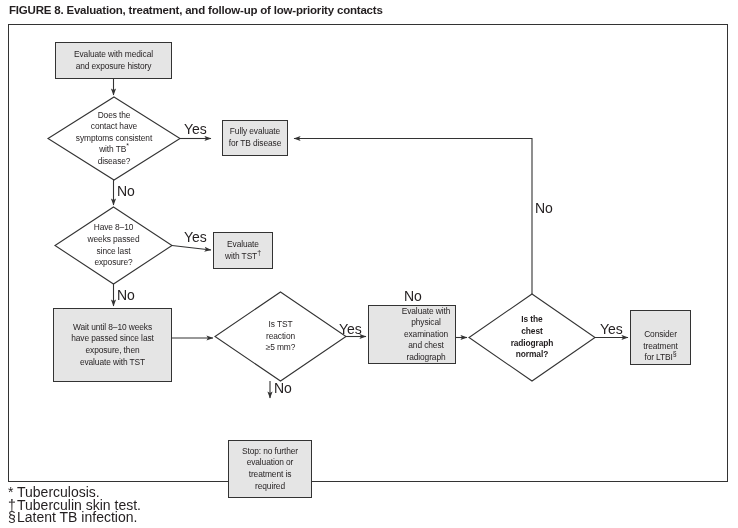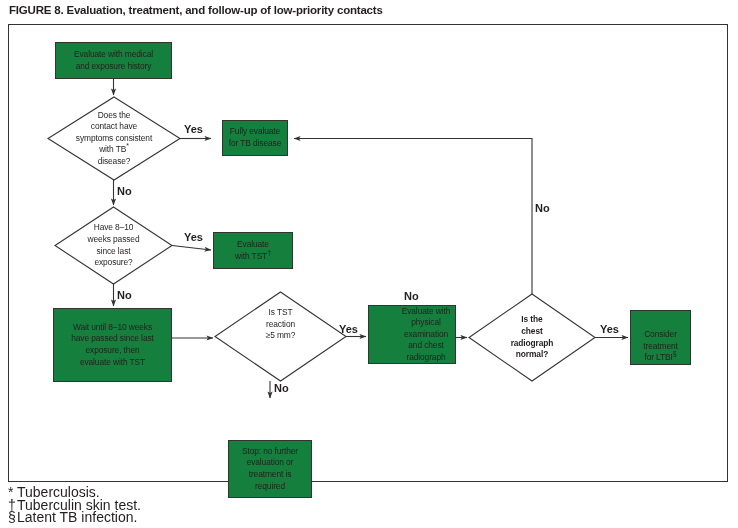--- a/index.html
+++ b/index.html
@@ -49,37 +49,36 @@
     align-items: center;
     justify-content: center;
     text-align: center;
     font-size: 8.4px;
     line-height: 11.6px;
     color: #231f20;
     letter-spacing: -0.1px;
   }
   .node.box {
     border: 1px solid #333333;
-    background: #15803d;
+    background: #e5e5e5;
   }
   .node.diamond {
     background: transparent;
     border: none;
   }
   .node .node-text {
     padding: 0 2px;
     white-space: pre-line;
   }
   .edge-label {
     position: absolute;
-    font-size: 11px;
+    font-size: 14px;
     line-height: 10px;
     color: #231f20;
     white-space: nowrap;
-    font-weight: bold;
   }
   .footnotes {
     position: absolute;
     left: 8px;
     top: 486px;
     font-size: 14px;
     line-height: 12.6px;
     color: #231f20;
   }
   .footnote-line {
@@ -162,33 +161,33 @@
 for TB disease</span>
 </div>
 
 <div class="node diamond" style="left:55px; top:207px; width:117px; height:77px;justify-content:center;">
   <span class="node-text">Have 8–10
 weeks passed
 since last
 exposure?</span>
 </div>
 
-<div class="node box" style="left:213px; top:232px; width:80px; height:37px;">
+<div class="node box" style="left:213px; top:232px; width:60px; height:37px;">
   <span class="node-text">Evaluate
 with TST<sup>†</sup></span>
 </div>
 
 <div class="node box" style="left:53px; top:308px; width:119px; height:74px;">
   <span class="node-text">Wait until 8–10 weeks
 have passed since last
 exposure, then
 evaluate with TST</span>
 </div>
 
-<div class="node diamond" style="left:215px; top:280px; width:131px; height:89px;justify-content:center;">
+<div class="node diamond" style="left:215px; top:292px; width:131px; height:89px;justify-content:center;">
   <span class="node-text">Is TST
 reaction
 ≥5 mm?</span>
 </div>
 
 <div class="node box" style="left:368px; top:305px; width:88px; height:59px;padding-left:28px;">
   <span class="node-text">Evaluate with
 physical
 examination
 and chest

